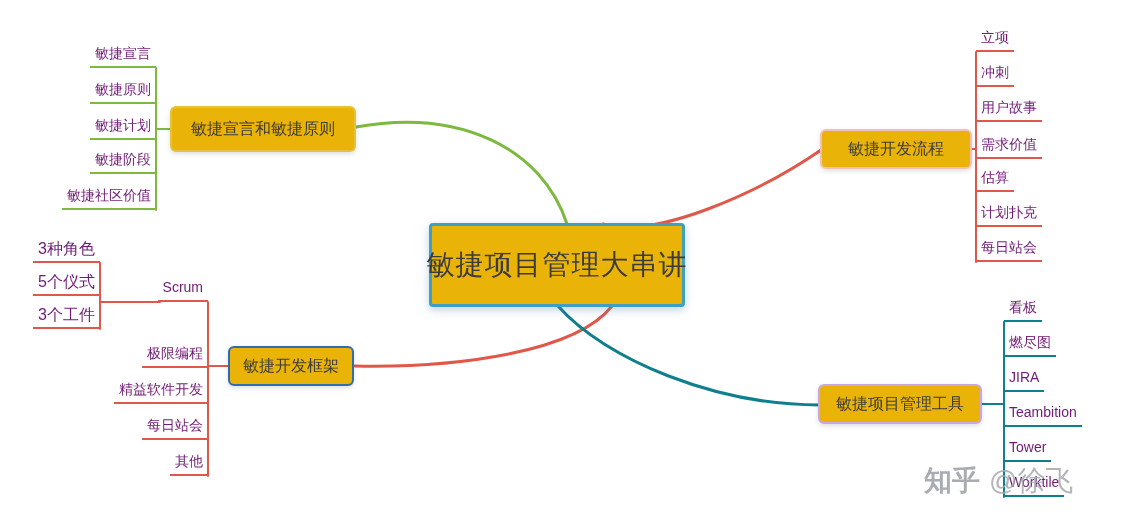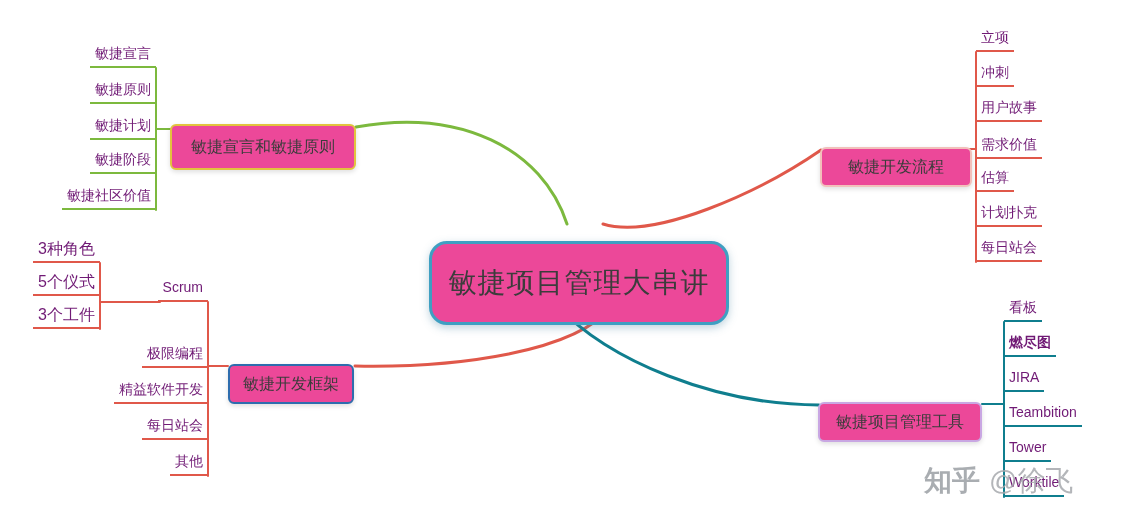--- a/index.html
+++ b/index.html
@@ -3,27 +3,27 @@
 <meta charset="utf-8">
 <style>
   * { box-sizing: border-box; }
   html,body { margin:0; padding:0; }
   body { font-family:"Liberation Sans","DejaVu Sans",sans-serif; background:#ffffff; }
   #canvas { position:relative; width:1134px; height:532px; background:#ffffff; overflow:hidden; }
 
   svg.links { position:absolute; left:0; top:0; z-index:1; }
 
   .node {
-    position:absolute; z-index:2; background:#ec4899;
+    position:absolute; z-index:2; background:#eab308;
     display:flex; align-items:center; justify-content:center;
-    color:#3c3c3c; white-space:nowrap;margin-top:18px;
+    color:#3c3c3c; white-space:nowrap;
   }
   .central {
-    left:429px; top:223px; width:300px; height:84px;
-    border:3px solid #3f9fc2; border-radius:18px;
+    left:429px; top:223px; width:256px; height:84px;
+    border:3px solid #3f9fc2; border-radius:4px;
     font-size:28px; letter-spacing:1px;
     box-shadow:0 3px 8px rgba(70,130,160,.35);
   }
   .branch {
     font-size:16px; border-radius:6px; border:2px solid #ccc;
     box-shadow:0 2px 5px rgba(0,0,0,.13);
   }
   .b0 { left:170px; top:106px; width:186px; height:46px; border-color:#e2c33e; }
   .b1 { left:820px; top:129px; width:152px; height:40px; border-color:#f2c0bb; }
   .b2 { left:228px; top:346px; width:126px; height:40px; border-color:#2e6dae; }
@@ -90,21 +90,21 @@
   <div class="child red" style="right:926px; top:344px;">极限编程</div>
   <div class="child red" style="right:926px; top:380px;">精益软件开发</div>
   <div class="child red" style="right:926px; top:416px;">每日站会</div>
   <div class="child red" style="right:926px; top:452px;">其他</div>
 
   <div class="child sub red" style="right:1034px; top:239px;">3种角色</div>
   <div class="child sub red" style="right:1034px; top:272px;">5个仪式</div>
   <div class="child sub red" style="right:1034px; top:305px;">3个工件</div>
 
   <div class="child teal" style="left:1004px; top:298px;">看板</div>
-  <div class="child teal" style="left:1004px; top:333px;font-weight:bold;">燃尽图</div>
+  <div class="child teal" style="left:1004px; top:333px;">燃尽图</div>
   <div class="child teal" style="left:1004px; top:368px;">JIRA</div>
   <div class="child teal" style="left:1004px; top:403px;">Teambition</div>
   <div class="child teal" style="left:1004px; top:438px;">Tower</div>
   <div class="child teal" style="left:1004px; top:473px;">Worktile</div>
 
   <div class="watermark">
     <span class="brand">知乎</span>
     <span class="user">@徐飞</span>
   </div>
 

